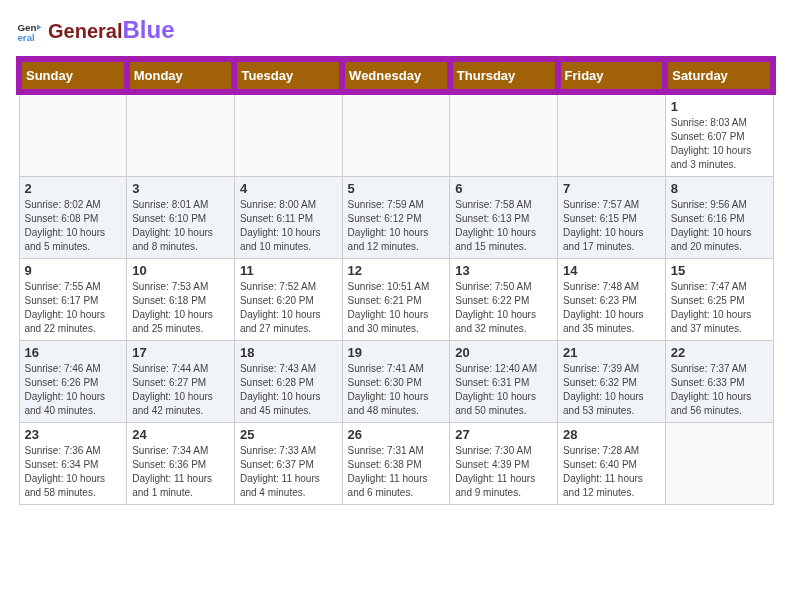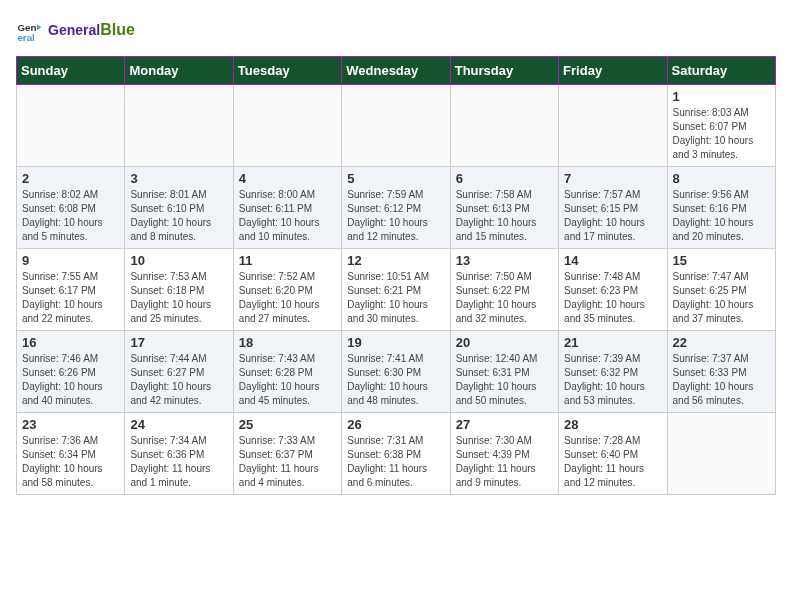--- a/index.html
+++ b/index.html
@@ -36,27 +36,27 @@
     .calendar-subtitle {
       font-size: 15px;
       color: #555;
     }
     .calendar-table {
       width: 100%;
       border-collapse: collapse;
       table-layout: fixed;
     }
     .calendar-table th {
-      background-color: #14532d;
+      background-color: #a16207;
       color: #fff;
       font-size: 13px;
       font-weight: bold;
       padding: 6px 4px;
       text-align: left;
-      border: 1px solid #a21caf;
+      border: 6px solid #a21caf;
     }
     .calendar-table td {
       border: 1px solid #ccc;
       vertical-align: top;
       padding: 4px 5px;
       font-size: 10.5px;
       color: #333;
       height: 80px;
     }
     .day-number {
@@ -83,21 +83,21 @@
 
 <div class="header">
   <div class="logo">
     <svg class="logo-icon" viewBox="0 0 40 40">
       <text x="2" y="22" font-size="14" font-weight="bold" fill="#333">Gen</text>
       <text x="2" y="36" font-size="14" font-weight="bold" fill="#4a90d9">eral</text>
       <polygon points="30,8 38,16 30,24 38,16" fill="#4a90d9"></polygon>
       <polygon points="30,12 36,16 30,20" fill="#4a90d9"></polygon>
     </svg>
     <div>
-      <span style="font-size:14px;font-weight:bold;color:#4c1d95;">General</span><span style="font-size:16px;font-weight:bold;color:#4d7c0f;">Blue</span>
+      <span style="font-size:20px;font-weight:bold;color:#7f1d1d;">General</span><span style="font-size:24px;font-weight:bold;color:#8b5cf6;">Blue</span>
     </div>
   </div>
   <div class="title-block">
     <div class="calendar-title"></div>
     <div class="calendar-subtitle"></div>
   </div>
 </div>
 
 <table class="calendar-table">
   <thead>

